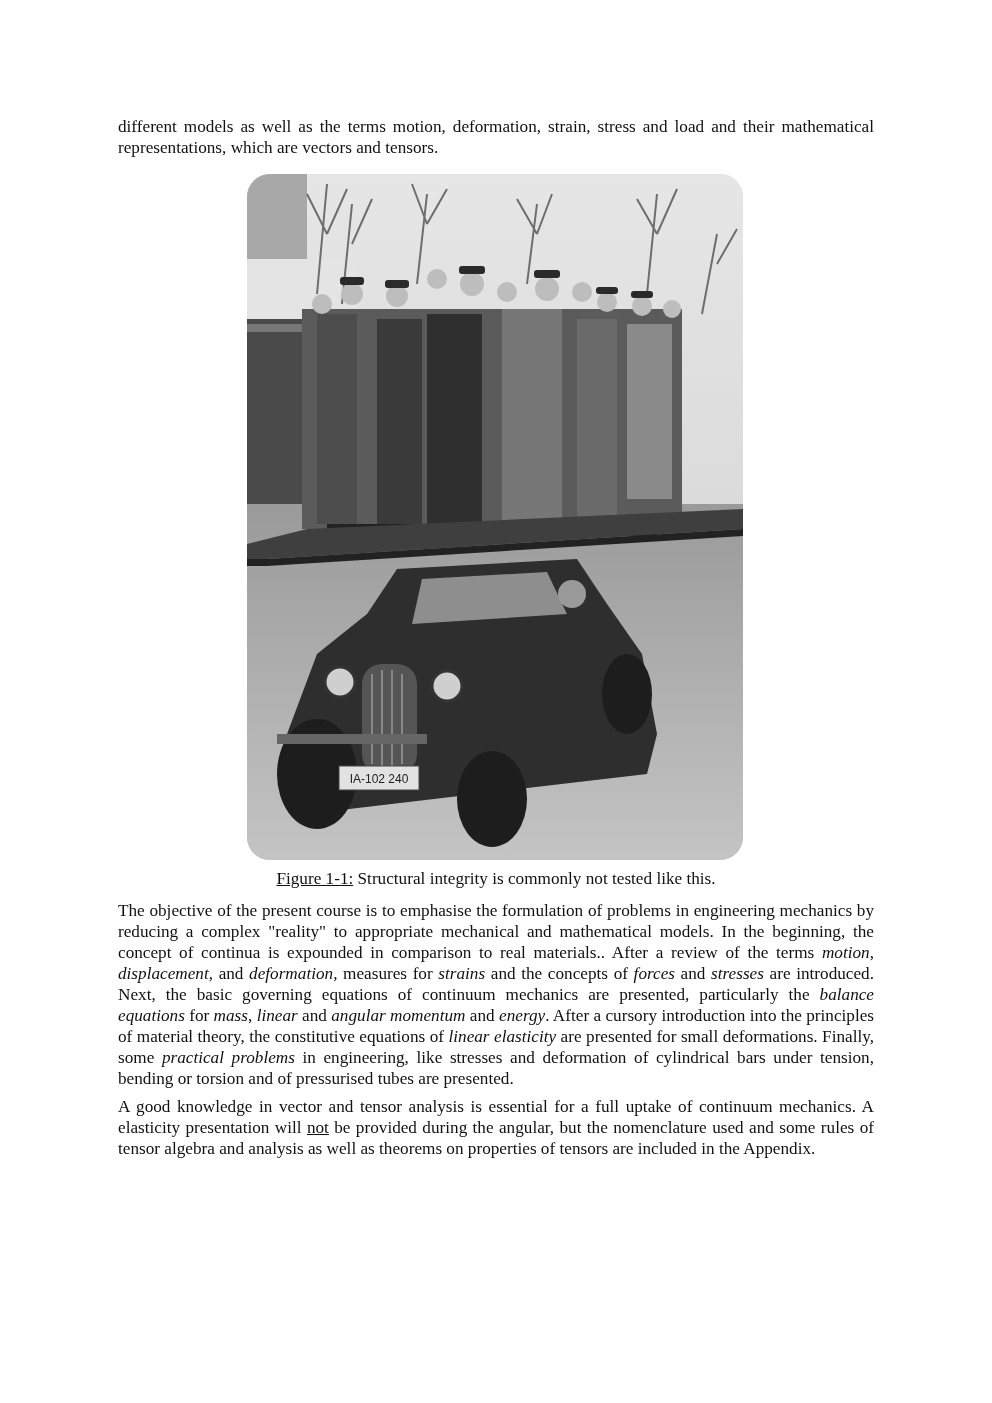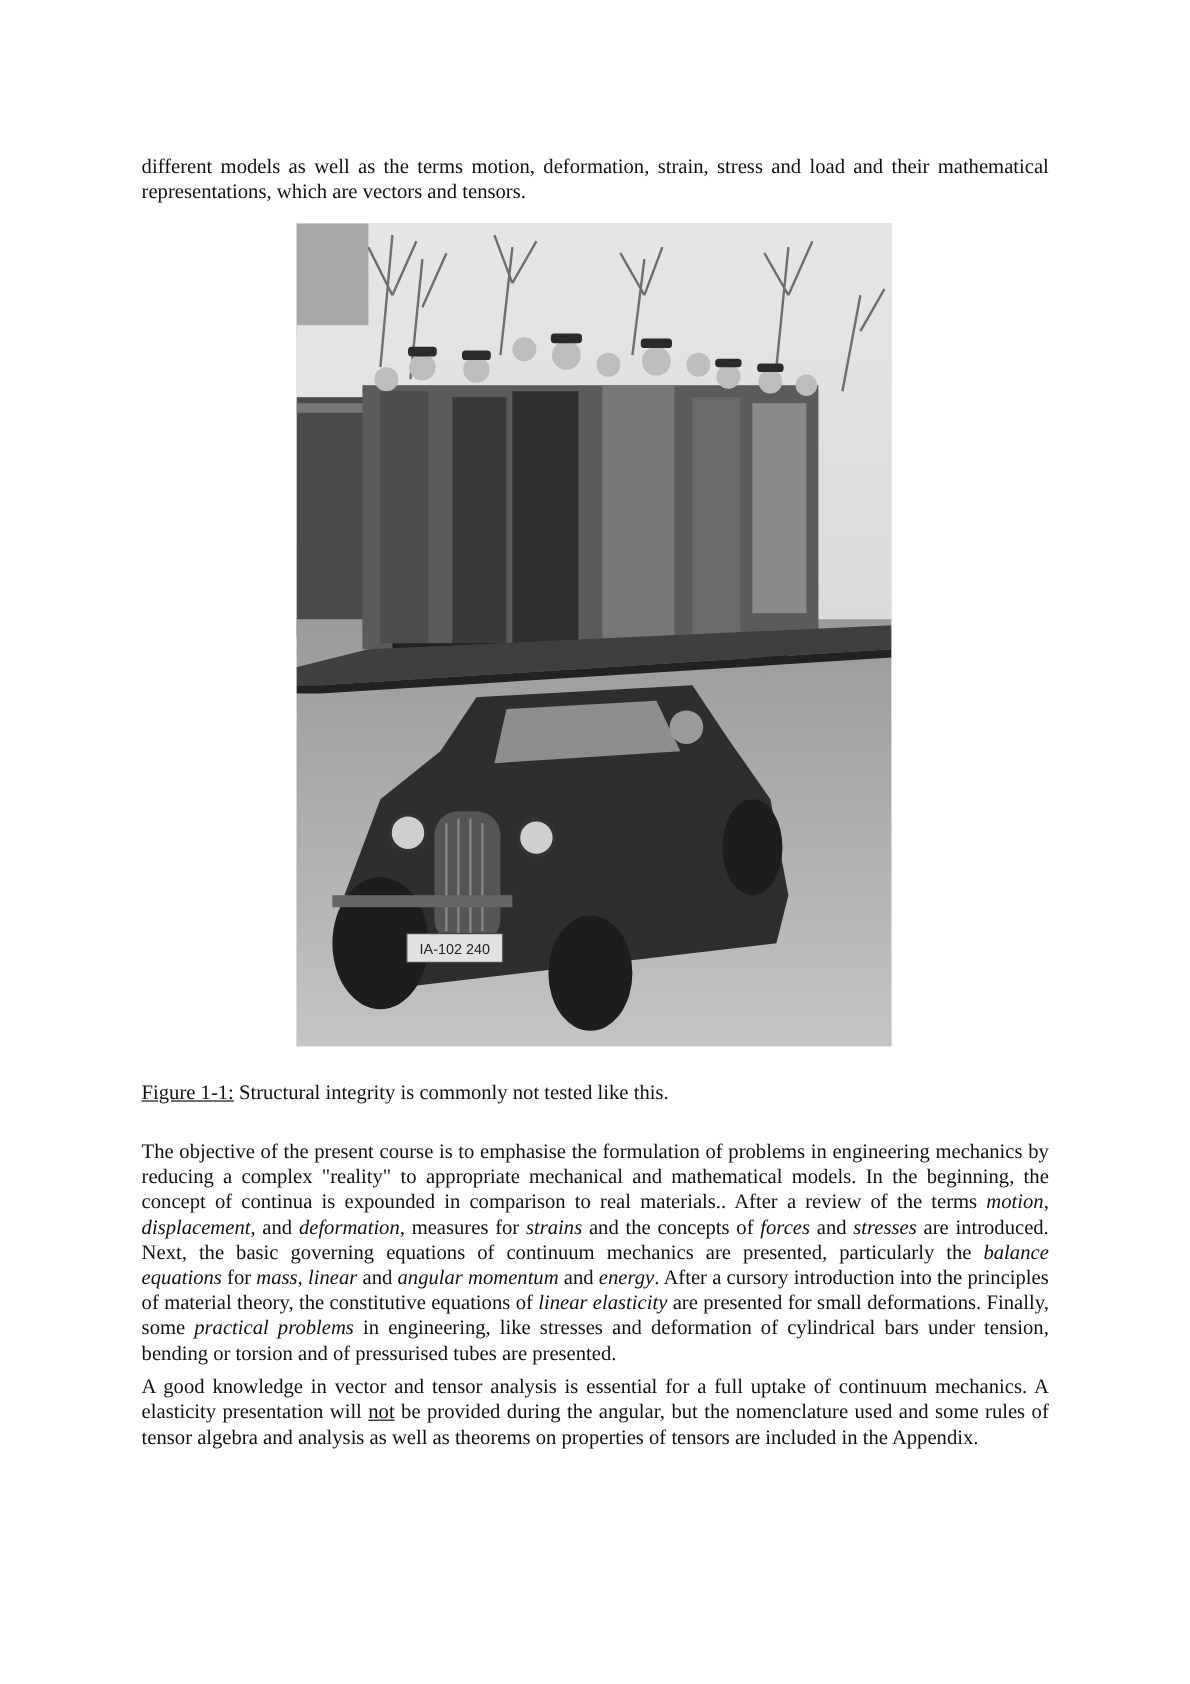--- a/index.html
+++ b/index.html
@@ -11,48 +11,49 @@
       width: 992px;
       height: 1403px;
       position: relative;
       font-family: "Liberation Serif", serif;
       color: #111111;
       overflow: hidden;
     }
     .page {
       position: absolute;
       left: 118px;
-      top: 128px;
+      top: 116px;
       width: 756px;
     }
     p {
       margin: 0;
       font-size: 17.2px;
       line-height: 21px;
       text-align: justify;
       hyphens: none;
     }
     p.intro { margin-bottom: 0; }
     .figure {
       position: relative;
       width: 496px;
       height: 686px;
       margin: 16px 0 0 129px;
       background: #d9d9d9;
       overflow: hidden;
+      border-radius: 23px;
     }
     .figure svg { display: block; }
     .caption {
-      margin-top: 28px;
-      text-align: left;
+      margin-top: 8px;
+      text-align: center;
       font-size: 17.2px;
       line-height: 21px;
     }
     .caption .label { text-decoration: underline; }
-    p.body1 { margin-top: 28px; }
+    p.body1 { margin-top: 11px; }
     p.body2 { margin-top: 7px; }
     em { font-style: italic; }
     u { }
   </style>
 </head>
 <body>
 
 <div class="page">
 
   <p class="intro">different models as well as the terms motion, deformation, strain, stress and load and their mathematical representations, which are vectors and tensors.</p>

